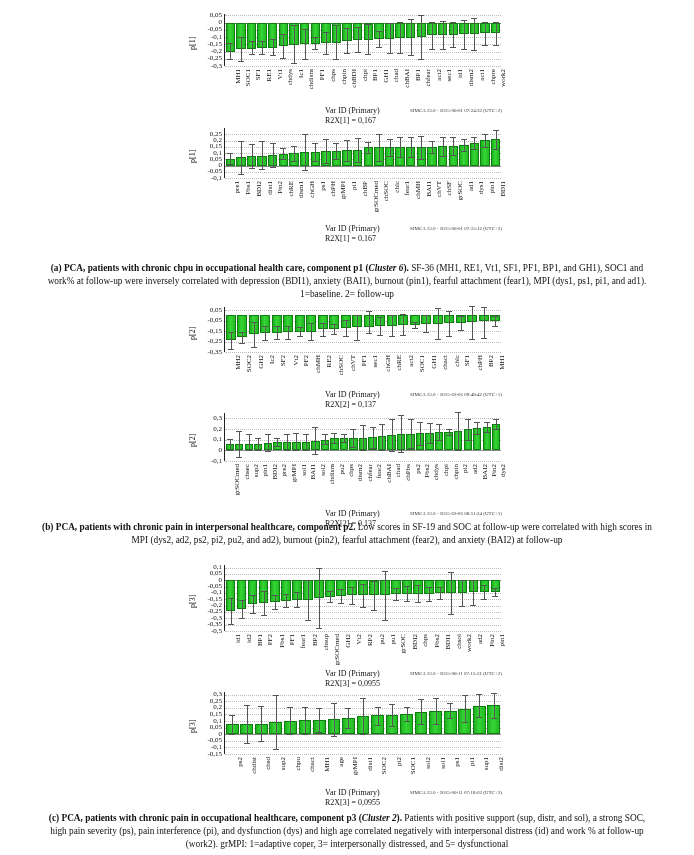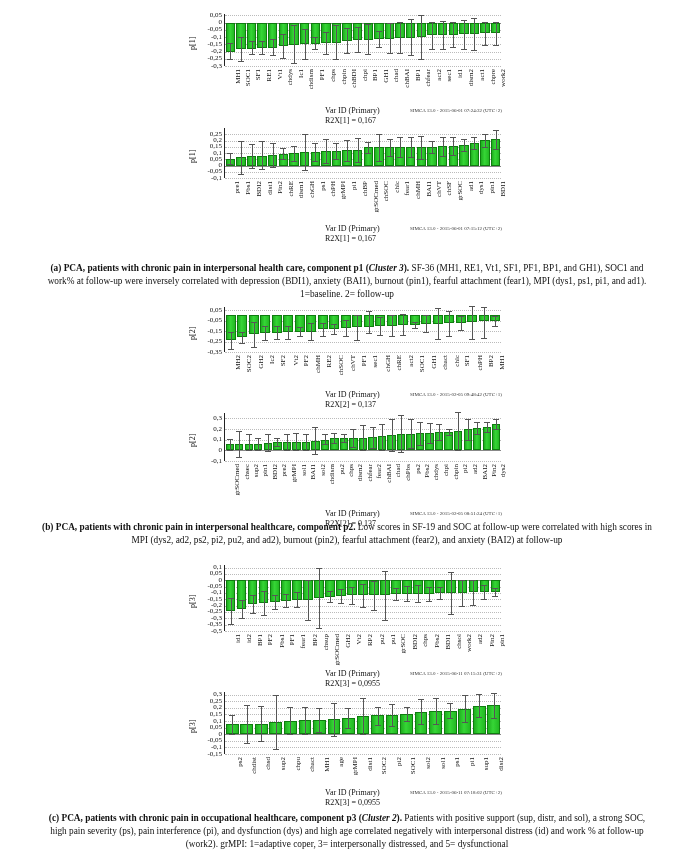--- a/index.html
+++ b/index.html
@@ -907,21 +907,21 @@
       <div class="xl" style="right: 226.316px; top: 65px;">pi1</div>
       <div class="xl" style="right: 211.789px; top: 65px;">sup1</div>
       <div class="xl" style="right: 197.263px; top: 65px;">dist2</div>
       <div class="xaxis-title" style="left: 325px; top: 96px;">Var ID (Primary)</div>
       <div class="simca" style="left: 410px; top: 98px;">SIMCA 13.0 - 2015-06-11 07:18:02 (UTC+2)</div>
       <div class="r2x" style="left: 325px; top: 106px;">R2X[3] = 0,0955</div>
     </div>
   </div>
 
 <div class="caption" style="top:262px;">
-  <b>(a) PCA, patients with chronic pain in interpersonal health care, component p1 (</b><b><i>Cluster 3</i></b><b>).</b><span> SF-36 (MH1, RE1, Vt1, SF1, PF1, BP1, and GH1), SOC1 and work% at follow-up were inversely correlated with depression (BDI1), anxiety (BAI1), burnout (pin1), fearful attachment (fear1), MPI (dys1, ps1, pi1, and ad1). 1=baseline. 2= follow-up</span>
+  <b>(a) PCA, patients with chronic chpu in occupational health care, component p1 (</b><b><i>Cluster 6</i></b><b>).</b><span> SF-36 (MH1, RE1, Vt1, SF1, PF1, BP1, and GH1), SOC1 and work% at follow-up were inversely correlated with depression (BDI1), anxiety (BAI1), burnout (pin1), fearful attachment (fear1), MPI (dys1, ps1, pi1, and ad1). 1=baseline. 2= follow-up</span>
 </div>
 
 <div class="caption" style="top:521px;">
   <b>(b) PCA, patients with chronic pain in interpersonal healthcare, component p2.</b><span> Low scores in SF-19 and SOC at follow-up were correlated with high scores in MPI (dys2, ad2, ps2, pi2, pu2, and ad2), burnout (pin2), fearful attachment (fear2), and anxiety (BAI2) at follow-up</span>
 </div>
 
 <div class="caption" style="top:812px;">
   <b>(c) PCA, patients with chronic pain in occupational healthcare, component p3 (</b><b><i>Cluster 2</i></b><b>).</b><span> Patients with positive support (sup, distr, and sol), a strong SOC, high pain severity (ps), pain interference (pi), and dysfunction (dys) and high age correlated negatively with interpersonal distress (id) and work % at follow-up (work2). grMPI: 1=adaptive coper, 3= interpersonally distressed, and 5= dysfunctional</span>
 </div>
 

